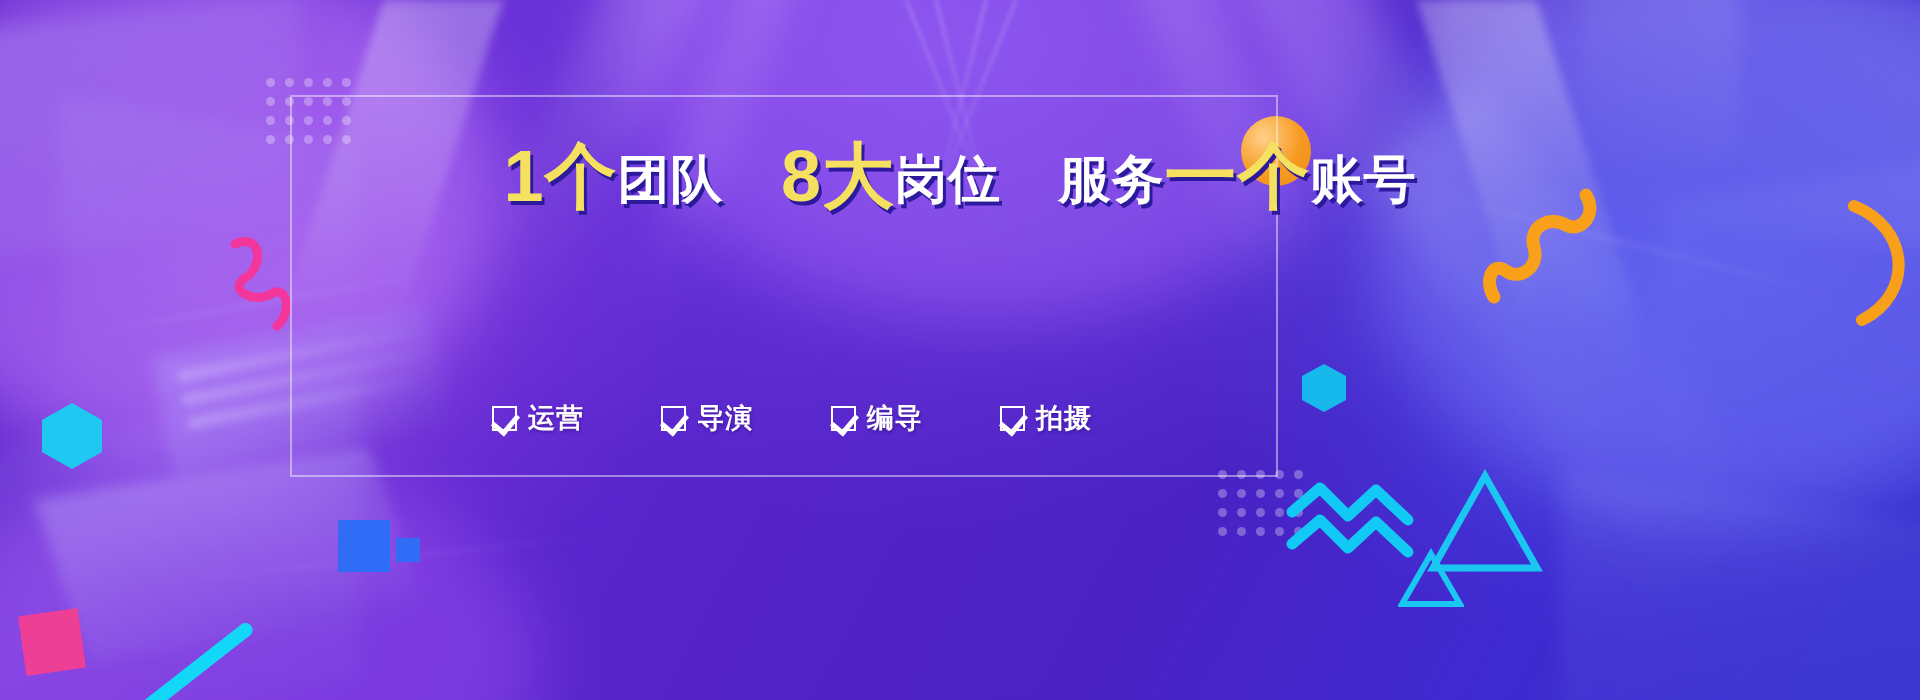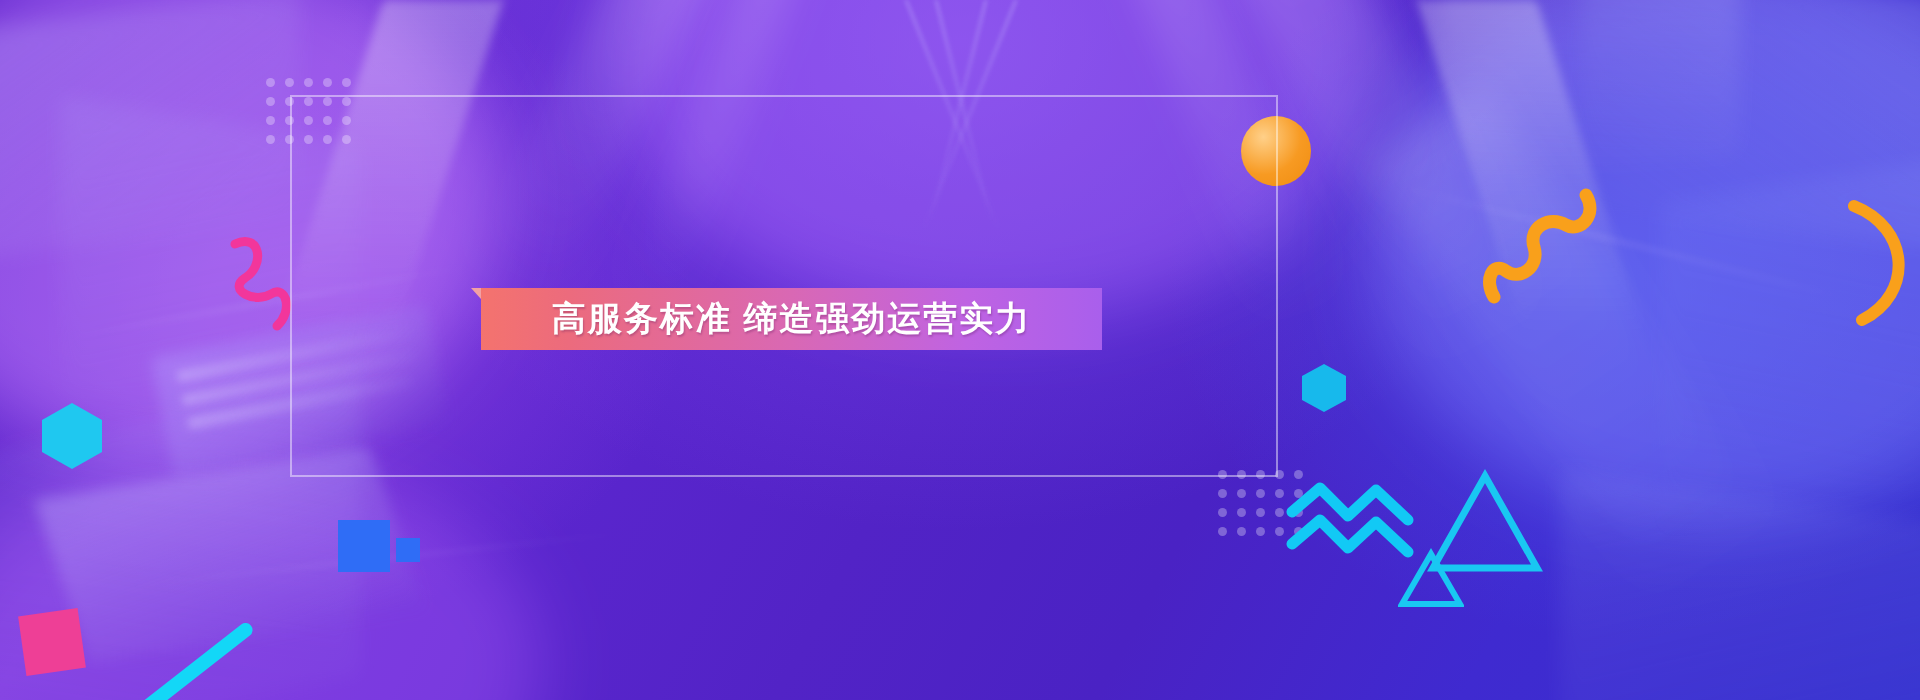--- a/index.html
+++ b/index.html
@@ -307,22 +307,48 @@
   </svg>
 
   <svg style="position:absolute; right:-10px; top:198px; width:90px; height:130px;" viewBox="0 0 90 130">
     <path d="M14 8 C 70 30, 74 96, 22 122" fill="none" stroke="#f9a01b" stroke-width="12" stroke-linecap="round"></path>
   </svg>
 
   <div class="frame" style="left:290px; top:95px; width:988px; height:382px;"></div>
 
   <div class="content">
 
-
-    <div class="subbar">
-      <span class="subbar-text">高服务标准  缔造强劲运营实力</span>
+    <div class="headline">
+      <span class="grp">
+        <span class="hl-y">1个</span><span class="hl-w">团队</span>
+      </span>
+      <span class="grp">
+        <span class="hl-y">8大</span><span class="hl-w">岗位</span>
+      </span>
+      <span class="grp">
+        <span class="hl-w">服务</span><span class="hl-y">一个</span><span class="hl-w">账号</span>
+      </span>
     </div>
 
+
     <div class="roles">
+      <div class="role-row">
+        <div class="role">
+          <span class="chk"></span>
+          <span class="role-label">运营</span>
+        </div>
+        <div class="role">
+          <span class="chk"></span>
+          <span class="role-label">导演</span>
+        </div>
+        <div class="role">
+          <span class="chk"></span>
+          <span class="role-label">编导</span>
+        </div>
+        <div class="role">
+          <span class="chk"></span>
+          <span class="role-label">拍摄</span>
+        </div>
+      </div>
     </div>
 
   </div>
 </div>
 
 </body></html>

